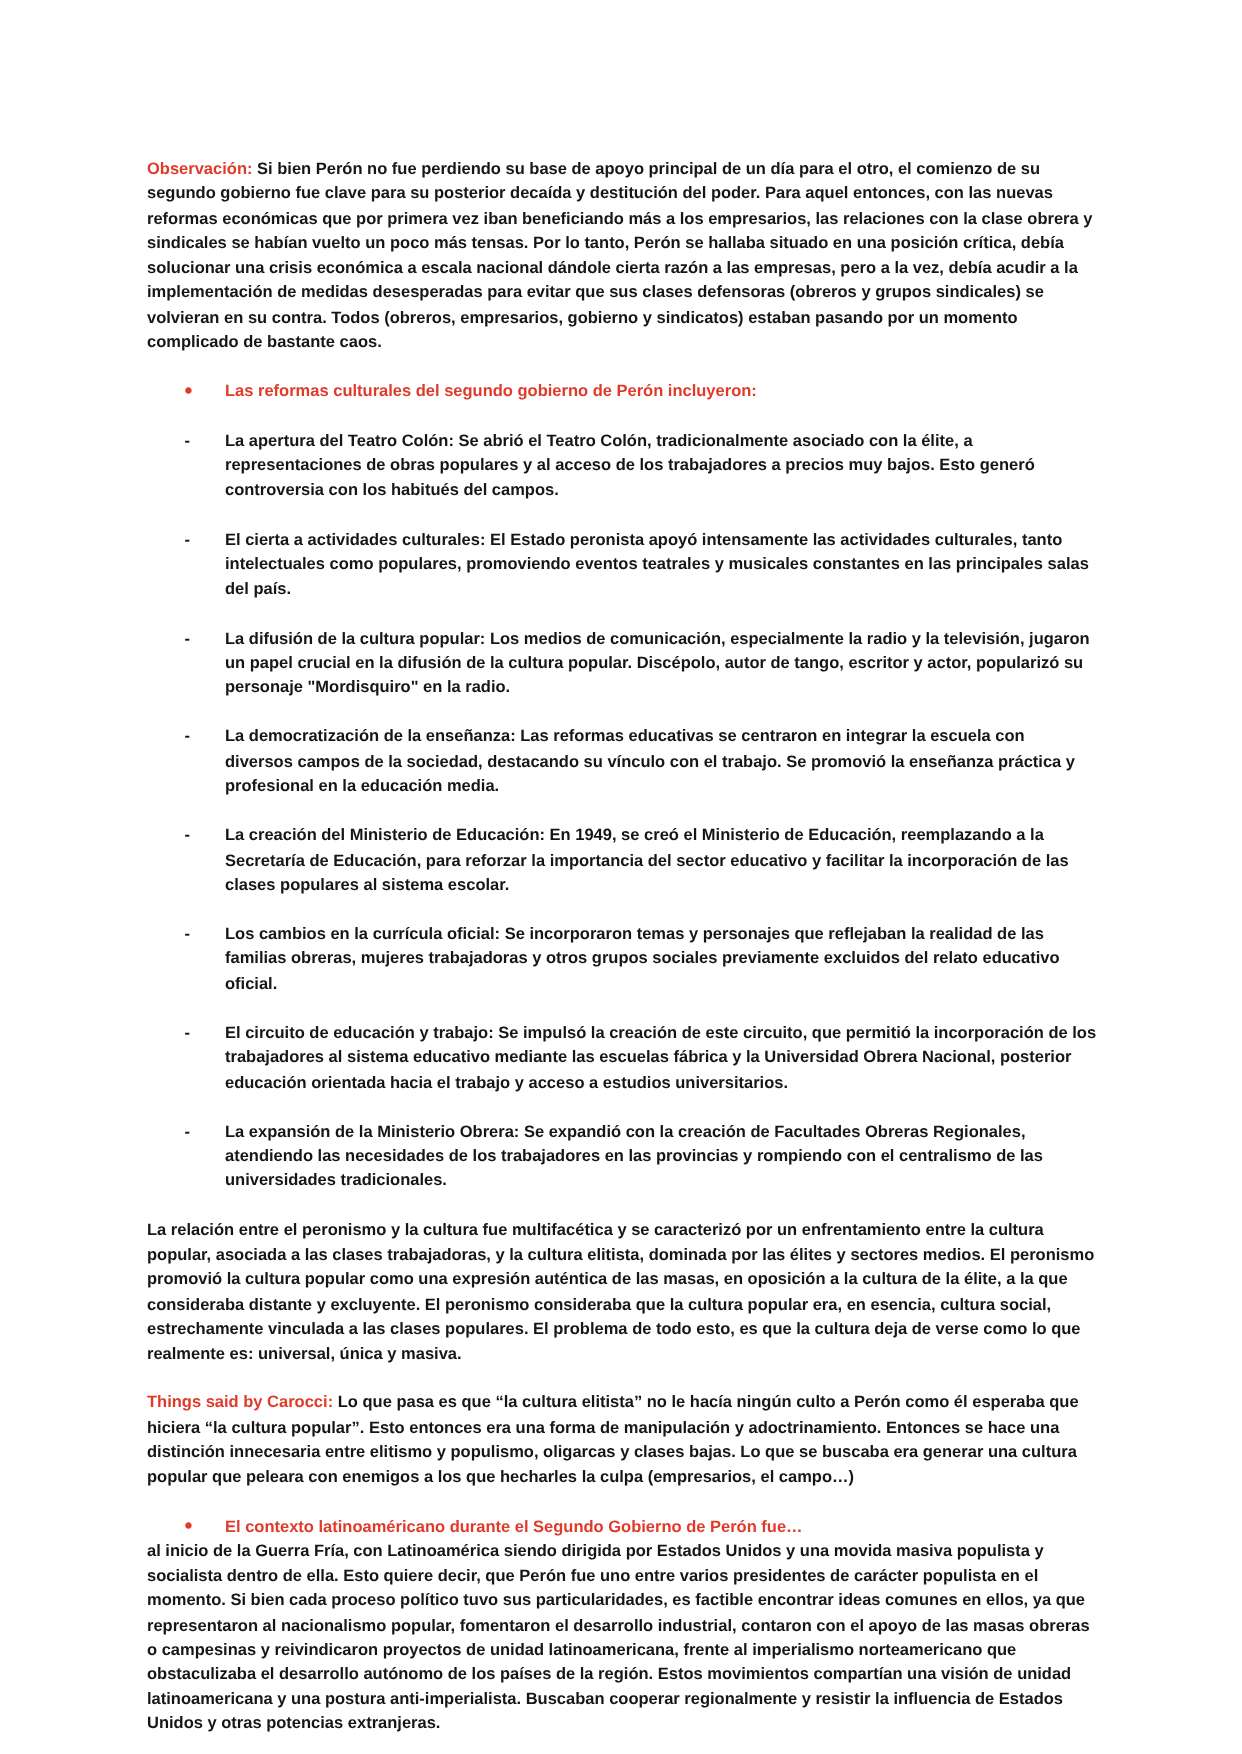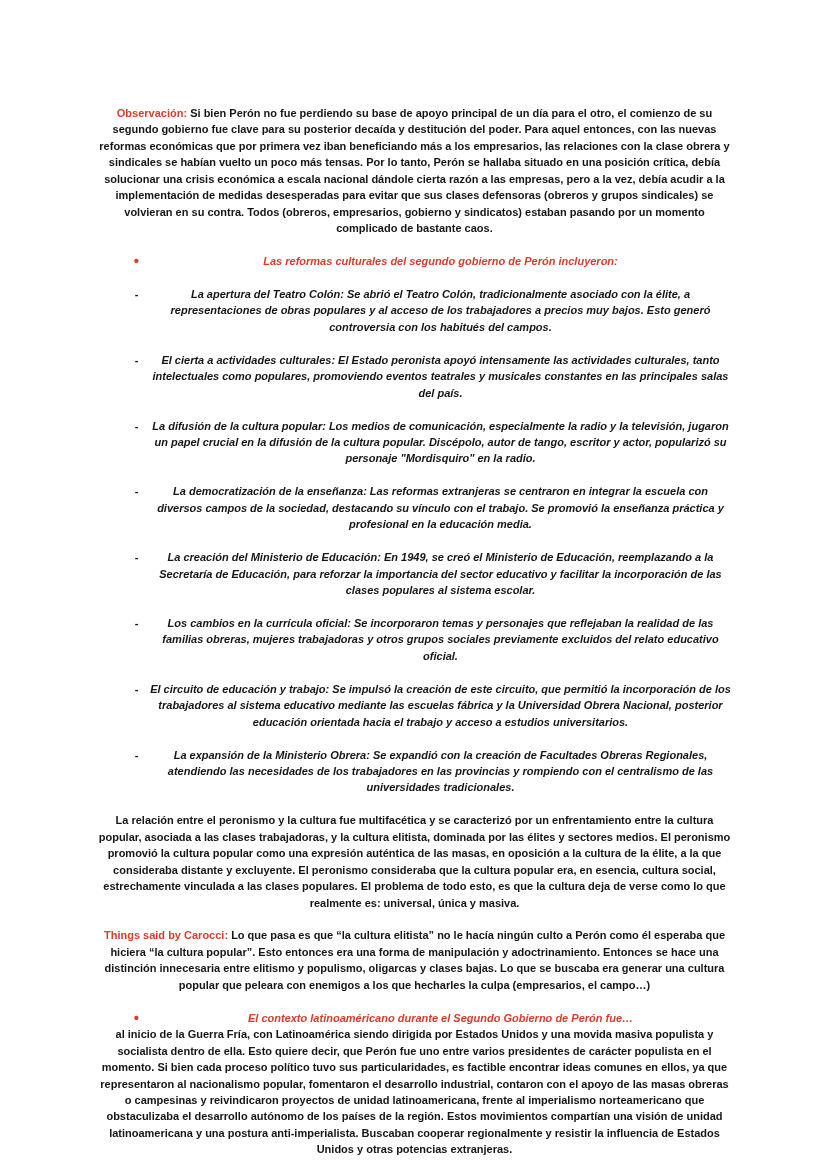--- a/index.html
+++ b/index.html
@@ -13,21 +13,20 @@
     height: 1169px;
     background: #ffffff;
     overflow: hidden;
     box-sizing: border-box;
     padding: 105px 97px 0 98px;
     font-family: "Liberation Sans", sans-serif;
     font-size: 11px;
     line-height: 16.45px;
     font-weight: 700;
     color: #161616;
-    text-align: center;
     -webkit-font-smoothing: antialiased;
   }
   .para {
     margin: 0 0 16.45px 0;
   }
   .red {
     color: #e03a2a;
   }
   .list-row {
     display: flex;
@@ -43,21 +42,20 @@
     flex: none;
     width: 27px;
     margin-left: 25px;
   }
   .bullet-glyph {
     font-size: 15px;
     line-height: 16.45px;
   }
   .list-text {
     flex: 1;
-    font-style: italic;
   }
 </style>
 </head>
 <body>
 
 <div class="page">
 
   <p class="para"><span class="red">Observación:</span> <span>Si bien Perón no fue perdiendo su base de apoyo principal de un día para el otro, el comienzo de su segundo gobierno fue clave para su posterior decaída y destitución del poder. Para aquel entonces, con las nuevas reformas económicas que por primera vez iban beneficiando más a los empresarios, las relaciones con la clase obrera y sindicales se habían vuelto un poco más tensas. Por lo tanto, Perón se hallaba situado en una posición crítica, debía solucionar una crisis económica a escala nacional dándole cierta razón a las empresas, pero a la vez, debía acudir a la implementación de medidas desesperadas para evitar que sus clases defensoras (obreros y grupos sindicales) se volvieran en su contra. Todos (obreros, empresarios, gobierno y sindicatos) estaban pasando por un momento complicado de bastante caos.</span></p>
 
   <div class="list-row heading-row">
@@ -75,21 +73,21 @@
     <span class="list-text">El cierta a actividades culturales: El Estado peronista apoyó intensamente las actividades culturales, tanto intelectuales como populares, promoviendo eventos teatrales y musicales constantes en las principales salas del país.</span>
   </div>
 
   <div class="list-row">
     <span class="marker">-</span>
     <span class="list-text">La difusión de la cultura popular: Los medios de comunicación, especialmente la radio y la televisión, jugaron un papel crucial en la difusión de la cultura popular. Discépolo, autor de tango, escritor y actor, popularizó su personaje "Mordisquiro" en la radio.</span>
   </div>
 
   <div class="list-row">
     <span class="marker">-</span>
-    <span class="list-text">La democratización de la enseñanza: Las reformas extranjeras se centraron en integrar la escuela con diversos campos de la sociedad, destacando su vínculo con el trabajo. Se promovió la enseñanza práctica y profesional en la educación media.</span>
+    <span class="list-text">La democratización de la enseñanza: Las reformas educativas se centraron en integrar la escuela con diversos campos de la sociedad, destacando su vínculo con el trabajo. Se promovió la enseñanza práctica y profesional en la educación media.</span>
   </div>
 
   <div class="list-row">
     <span class="marker">-</span>
     <span class="list-text">La creación del Ministerio de Educación: En 1949, se creó el Ministerio de Educación, reemplazando a la Secretaría de Educación, para reforzar la importancia del sector educativo y facilitar la incorporación de las clases populares al sistema escolar.</span>
   </div>
 
   <div class="list-row">
     <span class="marker">-</span>
     <span class="list-text">Los cambios en la currícula oficial: Se incorporaron temas y personajes que reflejaban la realidad de las familias obreras, mujeres trabajadoras y otros grupos sociales previamente excluidos del relato educativo oficial.</span>

